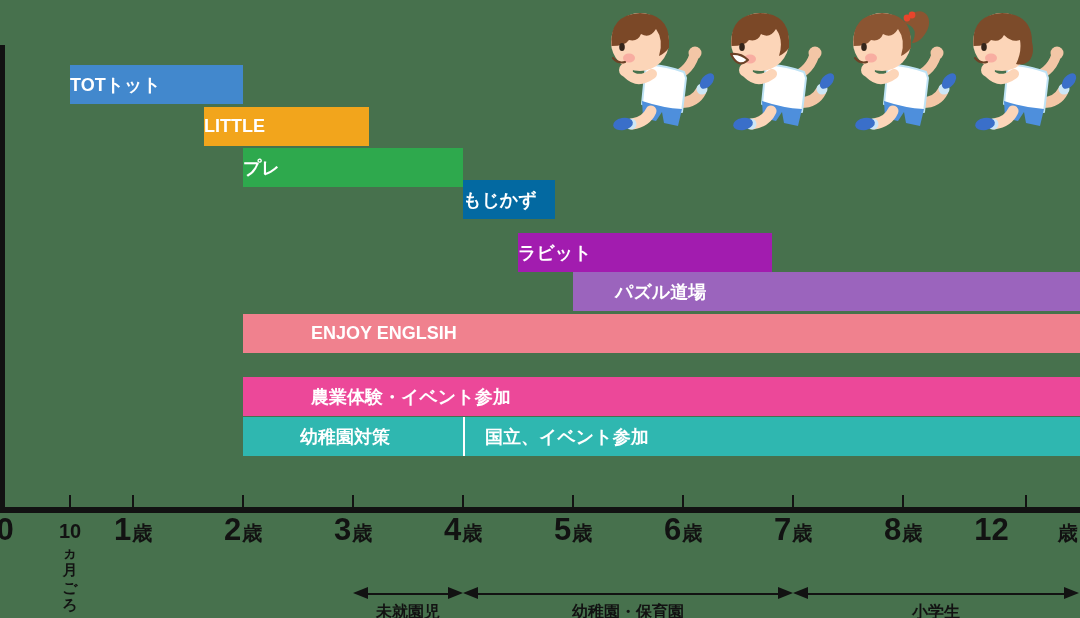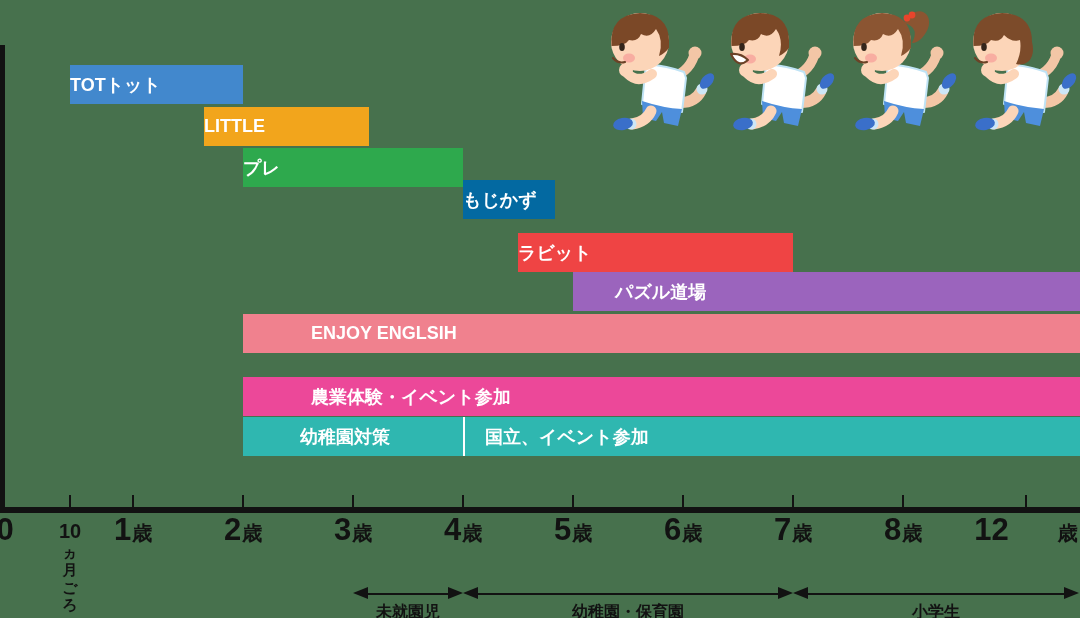--- a/index.html
+++ b/index.html
@@ -97,21 +97,21 @@
       </div>
       <div class="bar" style="left: 204px; width: 165px; top: 107px; height: 39px; background: rgb(242, 165, 28);">
         <div>LITTLE</div>
       </div>
       <div class="bar" style="left: 243px; width: 220px; top: 148px; height: 39px; background: rgb(46, 169, 77);">
         <div>プレ</div>
       </div>
       <div class="bar" style="left: 463px; width: 92px; top: 180px; height: 39px; background: #0369a1;">
         <div>もじかず</div>
       </div>
-      <div class="bar" style="left: 518px; width: 275px; top: 233px; height: 39px; background: #ef4444;">
+      <div class="bar" style="left: 518px; width: 254px; top: 233px; height: 39px; background: #a21caf;">
         <div>ラビット</div>
       </div>
       <div class="bar" style="left: 573px; width: 507px; top: 272px; height: 39px; background: rgb(155, 100, 189); padding-left: 42px;">
         <div>パズル道場</div>
       </div>
       <div class="bar left" style="left: 243px; width: 837px; top: 314px; height: 39px; background: rgb(240, 129, 142); padding-left: 68px;">
         <div>ENJOY ENGLSIH</div>
       </div>
       <div class="bar left" style="left: 243px; width: 837px; top: 377px; height: 39px; background: #ec4899; padding-left: 68px;">
         <div>農業体験・イベント参加</div>

